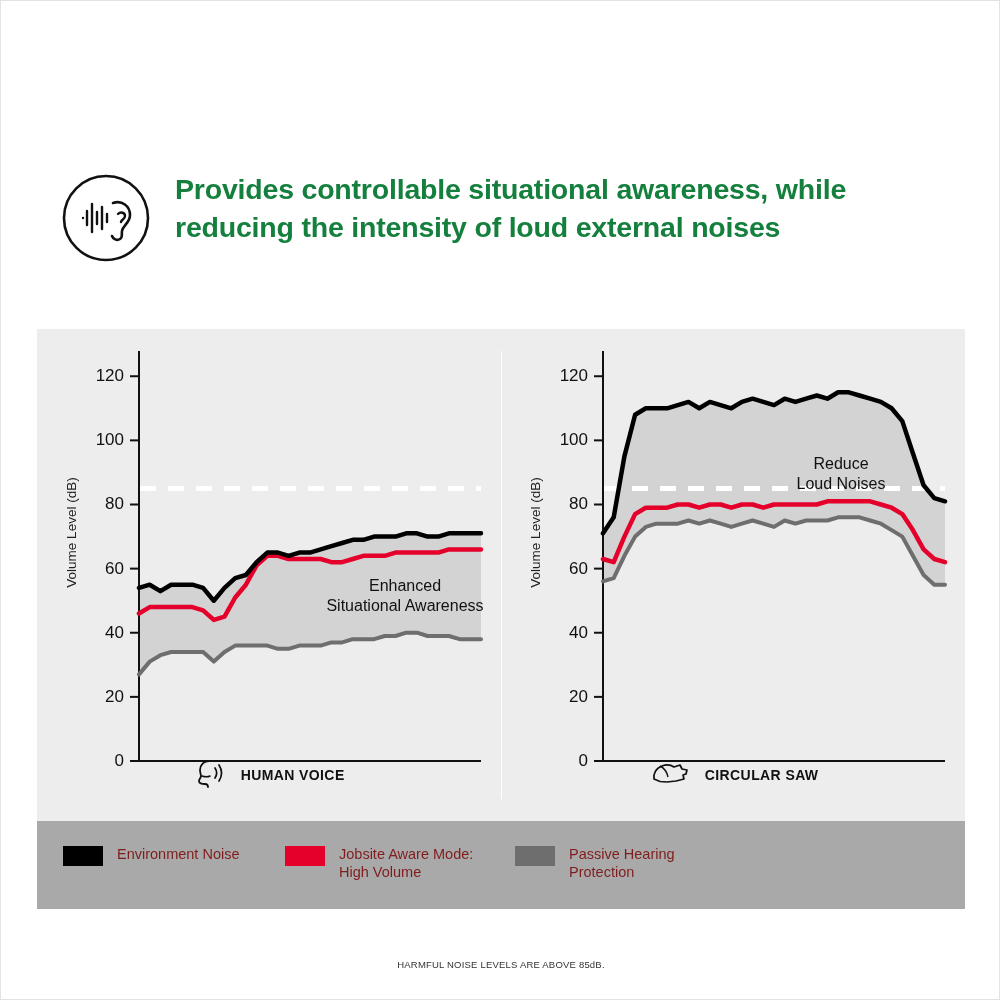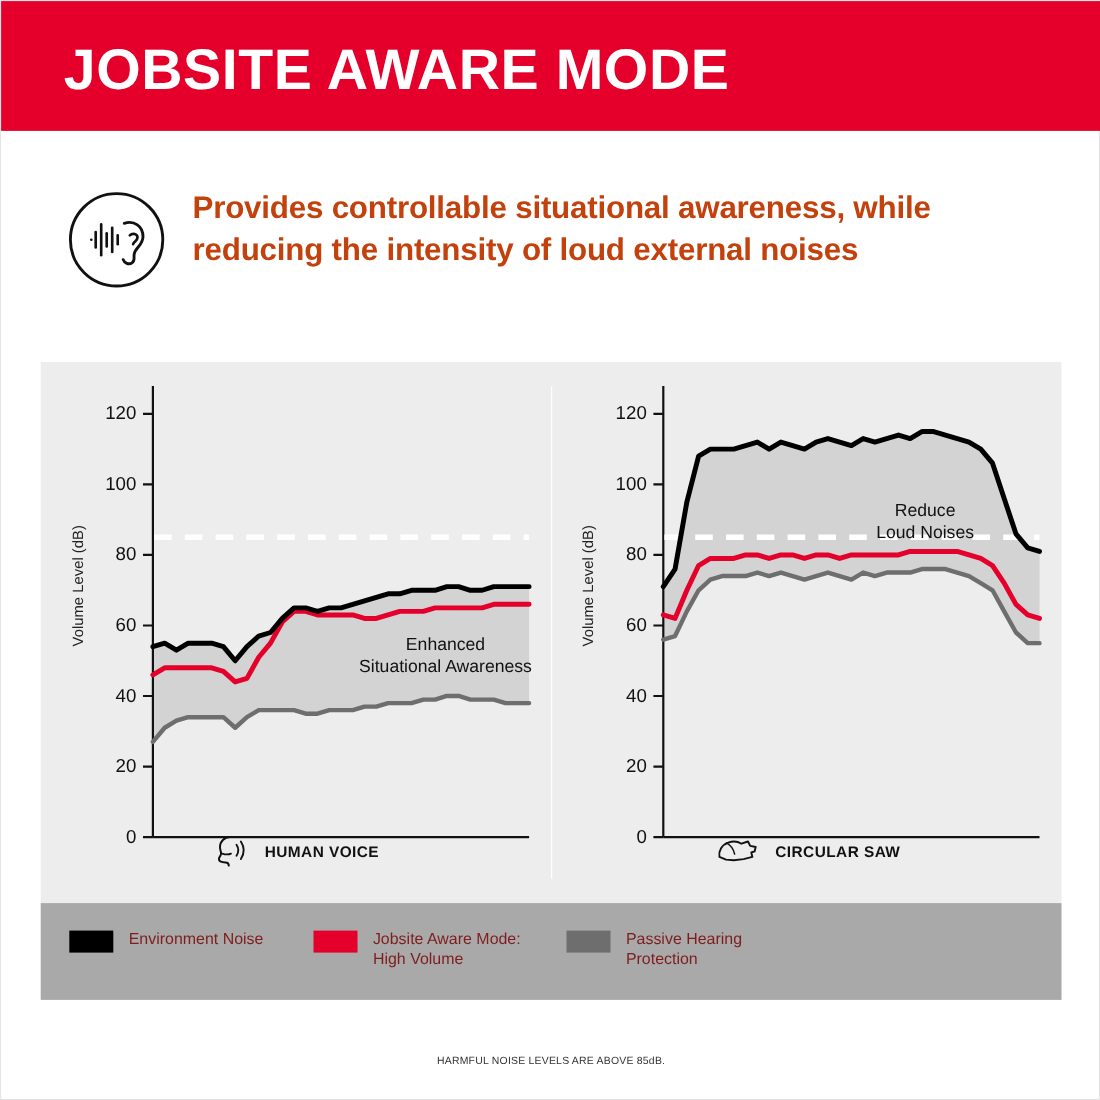--- a/index.html
+++ b/index.html
@@ -53,21 +53,21 @@
   .ear-icon {
     width: 90px;
     height: 90px;
     flex: 0 0 90px;
     margin-top: 2px;
   }
   .subhead-text {
     margin-left: 24px;
     font-size: 28.5px;
     line-height: 1.33;
-    color: #c2410c;
+    color: #15803d;
     font-weight: bold;
     letter-spacing: -0.2px;
   }
   
   .chart-panel {
     position: absolute;
     left: 36px;
     top: 328px;
     width: 928px;
     height: 492px;
@@ -166,23 +166,20 @@
     font-size: 9.5px;
     letter-spacing: 0.2px;
     color: #333333;
   }
 </style>
 </head>
 <body>
 
 <div class="page">
 
-  <div class="banner">
-    <div class="banner-title">JOBSITE AWARE MODE</div>
-  </div>
 
   <div class="subhead-row">
     <div class="ear-icon">
       <svg viewBox="0 0 90 90" width="90" height="90">
         <circle cx="45" cy="45" r="42" fill="none" stroke="#111" stroke-width="2.6"></circle>
         <g stroke="#111" stroke-width="2.4" stroke-linecap="round">
           <line x1="22" y1="45" x2="22" y2="45"></line>
           <line x1="26" y1="38" x2="26" y2="52"></line>
           <line x1="31" y1="31" x2="31" y2="59"></line>
           <line x1="36" y1="39" x2="36" y2="51"></line>

